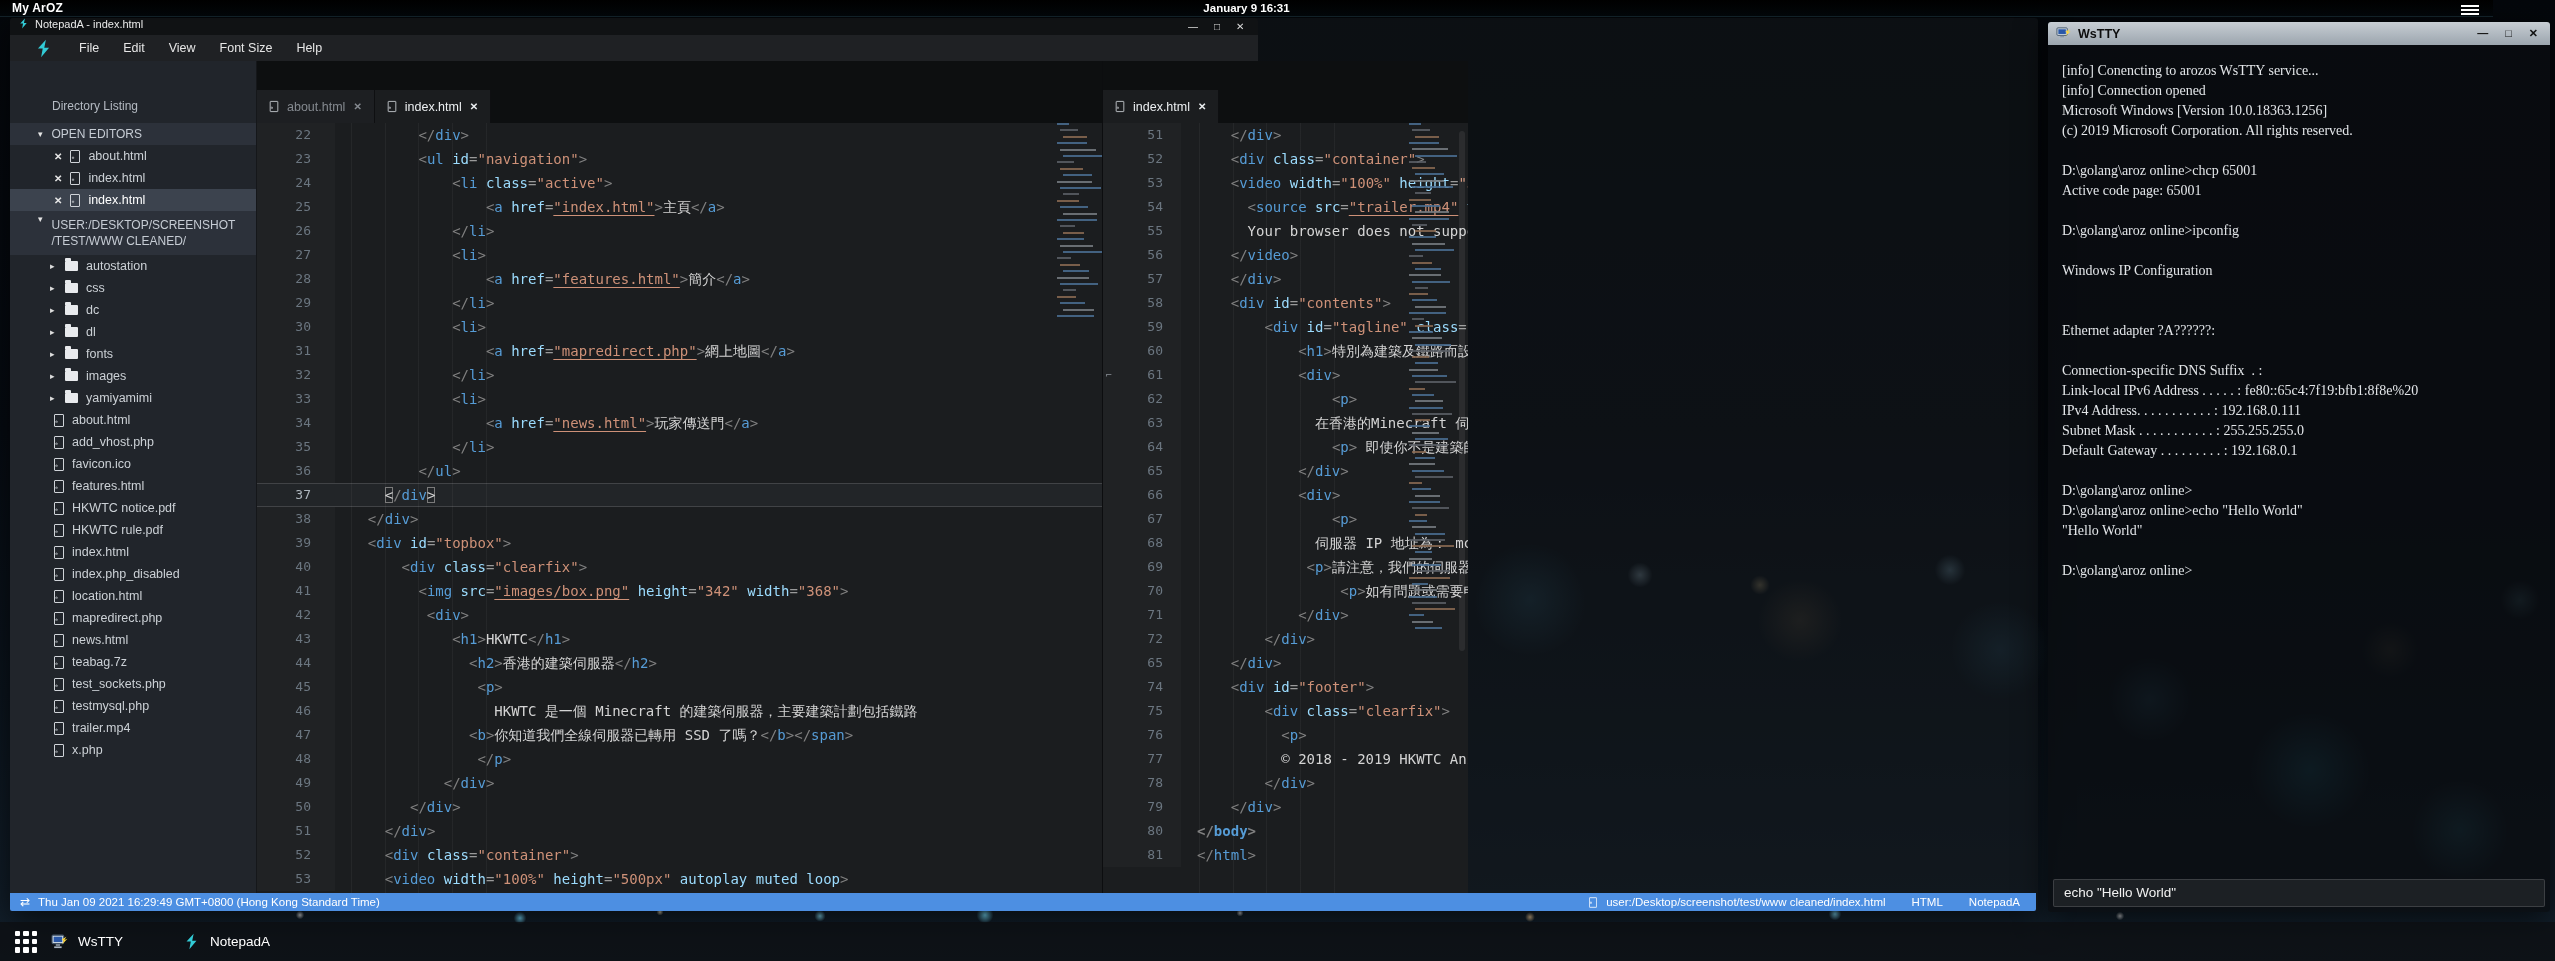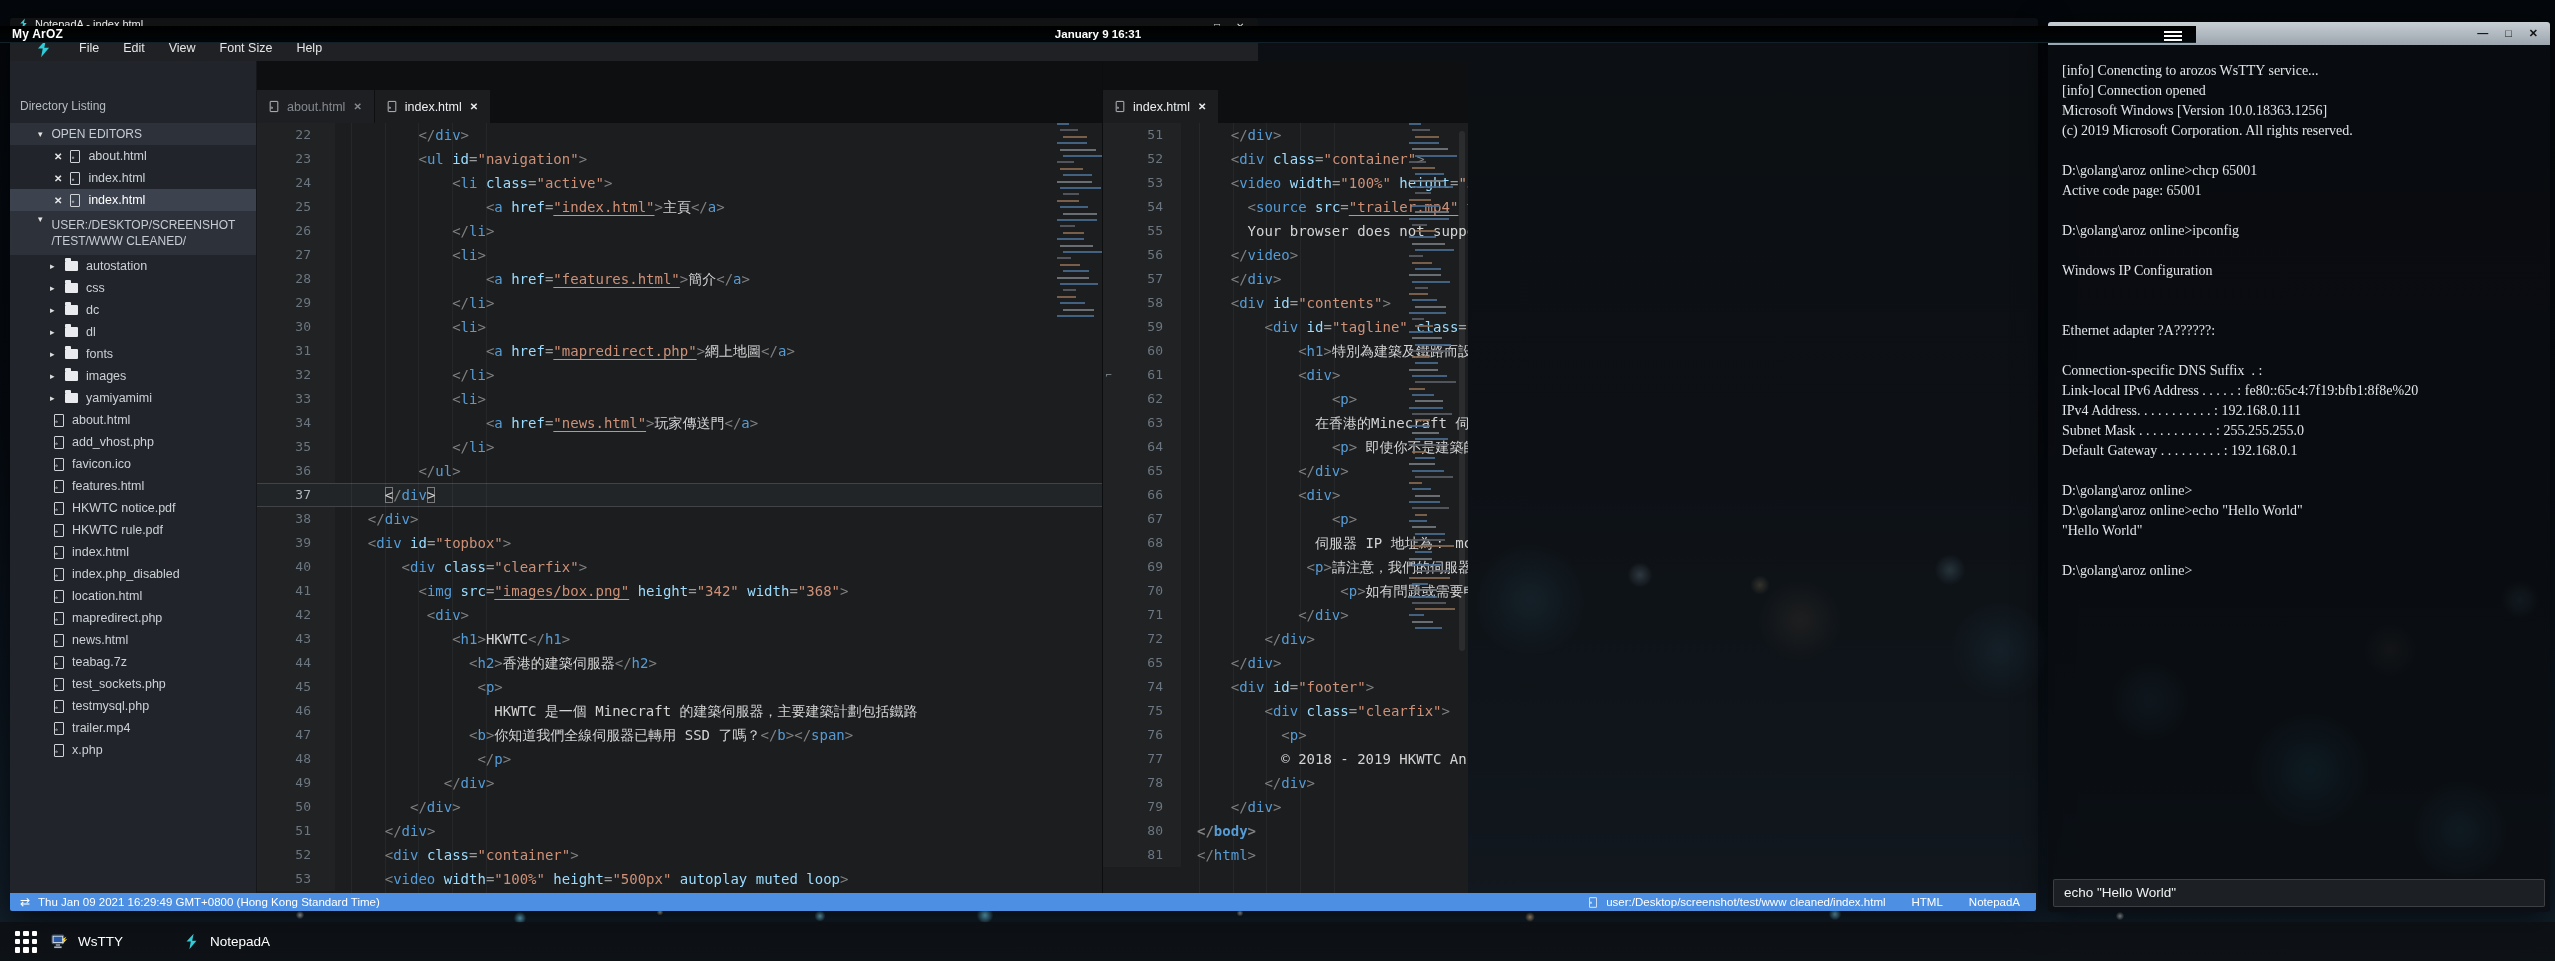--- a/index.html
+++ b/index.html
@@ -32,42 +32,42 @@
       radial-gradient(circle 5px at 660px 912px, rgba(255,240,200,.8), transparent 70%),
       radial-gradient(circle 8px at 820px 916px, rgba(140,230,255,.85), transparent 70%),
       radial-gradient(circle 12px at 985px 915px, rgba(120,225,255,.9), transparent 70%),
       radial-gradient(circle 5px at 1240px 913px, rgba(255,255,255,.75), transparent 70%),
       radial-gradient(circle 7px at 1530px 917px, rgba(255,215,160,.8), transparent 70%),
       radial-gradient(circle 9px at 1835px 914px, rgba(130,225,255,.85), transparent 70%),
       radial-gradient(circle 6px at 2120px 916px, rgba(255,255,255,.7), transparent 70%),
       linear-gradient(180deg,#04070b 0%,#060b12 45%,#0b141d 72%,#13202c 100%);
   }
   
-  .topbar{position:absolute;left:0;top:0;width:2196px;height:17px;background:linear-gradient(#000,#020609);
-    border-bottom:1px solid rgba(70,130,160,.25);display:flex;align-items:center;color:#fff;z-index:50;margin-top:26px;}
+  .topbar{position:absolute;left:0;top:0;width:2493px;height:17px;background:linear-gradient(#000,#020609);
+    border-bottom:1px solid rgba(70,130,160,.25);display:flex;align-items:center;color:#fff;z-index:50;}
   .topbar .brand{margin-left:12px;font-size:12px;font-weight:700;letter-spacing:.2px;}
   .topbar .clock{position:absolute;left:0;right:0;text-align:center;font-size:11.5px;font-weight:700;}
   .hamburger{position:absolute;right:14px;top:3px;width:18px;cursor:pointer;}
   .hamburger i{display:block;height:2px;background:#fff;margin:2px 0;}
   
   .np-window{position:absolute;left:10px;top:18px;width:2028px;height:893px;
     background:rgba(18,21,24,.62);border-radius:3px;box-shadow:0 8px 32px rgba(0,0,0,.65);}
   .np-titlebar{position:absolute;left:0;top:0;width:1248px;height:17px;background:#101214;border-radius:3px 3px 0 0;
     display:flex;align-items:flex-start;color:#eaeaea;font-size:11px;}
   .np-titlebar .wicon{width:11px;height:11px;margin:0 6px 0 8px;}
   .np-controls{position:absolute;left:1178px;top:0;height:17px;display:flex;gap:16px;align-items:center;color:#dcdcdc;font-size:10px;}
   .np-controls span{cursor:pointer;line-height:17px;}
   .np-menubar{position:absolute;left:0;top:17px;width:1248px;height:26px;background:#1f2124;
     display:flex;align-items:center;color:#e6e6e6;font-size:12.5px;}
   .np-menubar .biglogo{width:19px;height:19px;margin:0 14px 0 24px;}
   .menu-item{padding:0 12px;height:26px;line-height:26px;cursor:pointer;}
   .np-body{position:absolute;left:0;top:43px;width:2028px;height:832px;overflow:hidden;}
   
   .sidebar{position:absolute;left:0;top:0;width:246px;height:832px;background:#21252b;color:#ccd1d6;}
-  .sb-title{padding:38px 0 10px 10px;font-size:12px;color:#b4bac2;}
+  .sb-title{padding:38px 0 10px 10px;font-size:12px;color:#b4bac2;margin-left:32px;}
   .sb-head{background:#2c313a;color:#c6ccd4;font-size:12px;height:22px;line-height:22px;display:flex;gap:9px;padding-left:28px;align-items:center;cursor:pointer;}
   .sb-head.two{height:44px;line-height:normal;align-items:flex-start;padding-top:3px;}
   .sb-head .tri{font-size:9px;color:#e6e6e6;}
   .sb-item{height:22px;display:flex;align-items:center;gap:8px;font-size:12.5px;color:#ccd1d6;padding-left:44px;cursor:pointer;white-space:nowrap;}
   .sb-item .x{font-size:10px;font-weight:700;color:#e8e8e8;}
   .sb-item.sel{background:#3c434e;color:#fff;}
   .sb-item .tri2{font-size:9px;color:#dedede;width:7px;}
   .icon-folder{width:13px;height:10px;background:#e8eaed;border-radius:1px;position:relative;flex:none;}
   .icon-folder::before{content:'';position:absolute;top:-3px;left:0;width:6px;height:3px;background:#e8eaed;border-radius:1px 1px 0 0;}
   .icon-file{width:10px;height:13px;border:1px solid #cfd3d8;border-radius:1px;position:relative;flex:none;}

